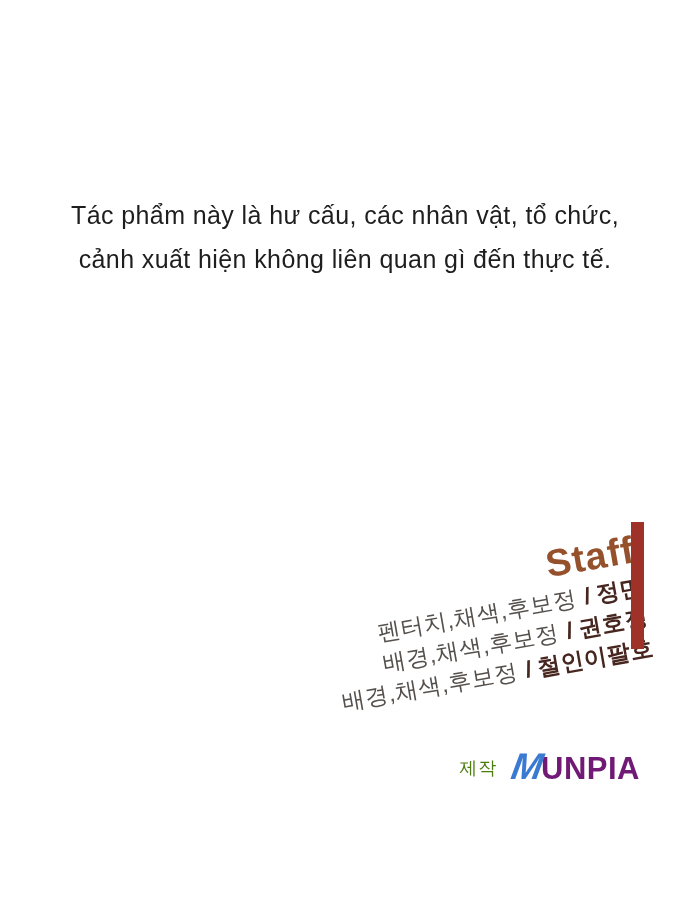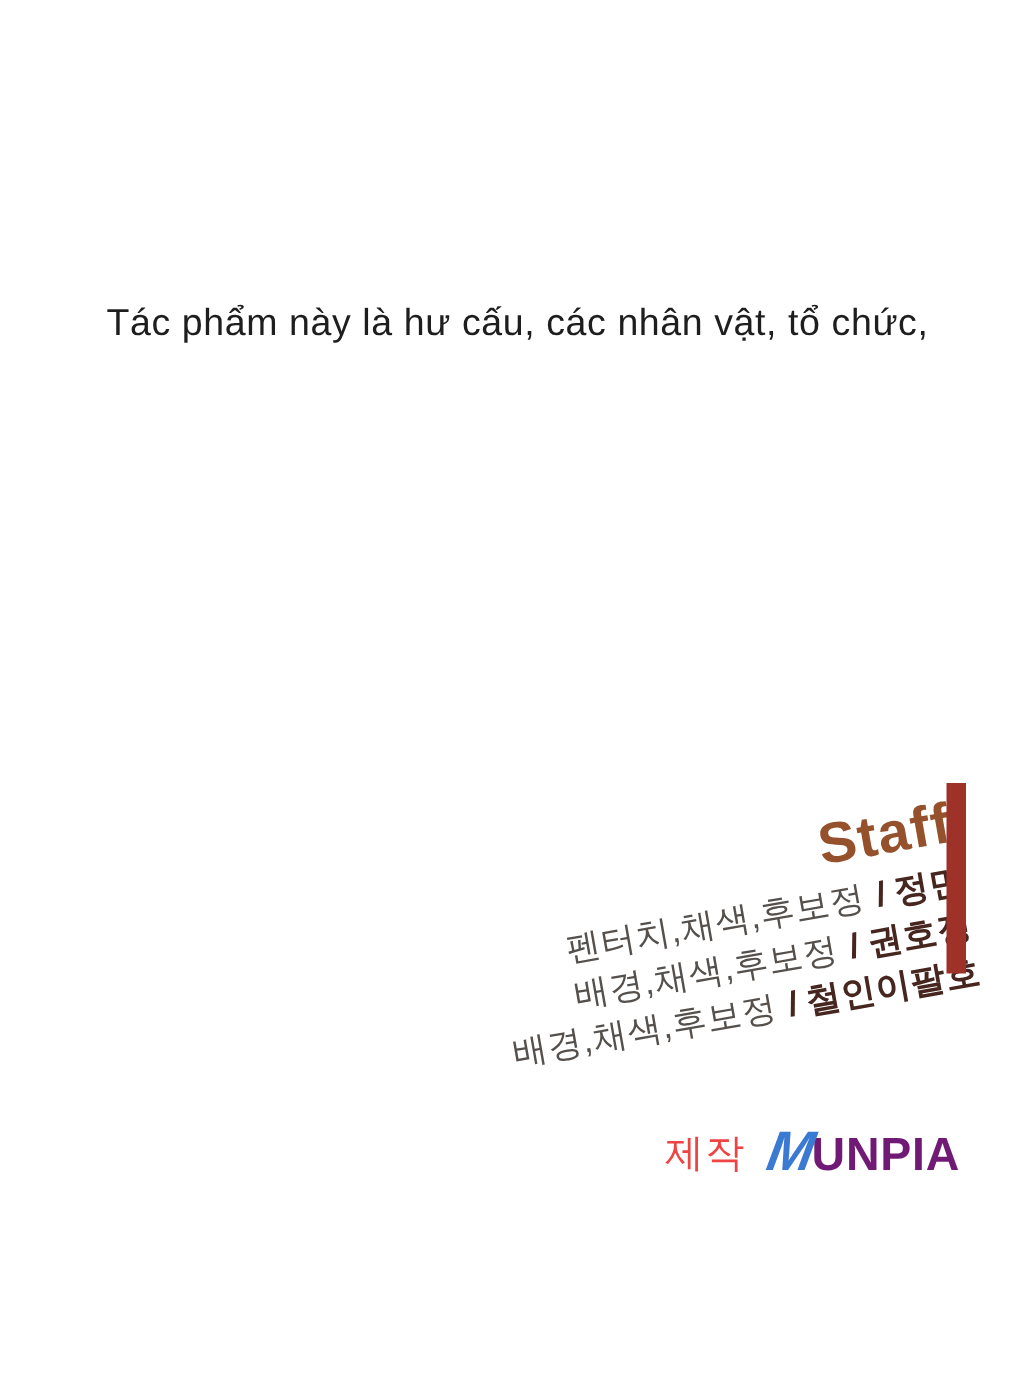--- a/index.html
+++ b/index.html
@@ -77,22 +77,22 @@
   
   .production {
     position: absolute;
     top: 748px;
     right: 50px;
     display: flex;
     align-items: center;
     gap: 15px;
   }
   .production-label {
-    font-size: 26px;
-    color: #ef4444;
+    font-size: 18px;
+    color: #4d7c0f;
     letter-spacing: 1px;
     padding-top: 3px;
   }
   .logo {
     display: flex;
     align-items: baseline;
   }
   .logo-m {
     font-size: 37px;
     font-weight: bold;
@@ -109,20 +109,21 @@
     line-height: 1;
   }
 </style>
 </head>
 <body>
 
 <div id="canvas" style="background: rgb(255, 255, 255);">
 
   <div class="disclaimer" style="color: rgb(30, 30, 30);">
     <div class="line">Tác phẩm này là hư cấu, các nhân vật, tổ chức,</div>
+    <div class="line">cảnh xuất hiện không liên quan gì đến thực tế.</div>
   </div>
 
   <div class="staff-block">
     <div class="staff-title" id="staff-title" style="color: rgb(149, 81, 44);">Staff</div>
 
     <div class="credit-line">
       <span class="credit-role" style="color: rgb(85, 80, 76);">펜터치,채색,후보정</span><span class="credit-sep" style="color: rgb(70, 38, 31);">/</span><span class="credit-name" style="color: rgb(70, 38, 31);">정민</span>
     </div>
 
     <div class="credit-line">

